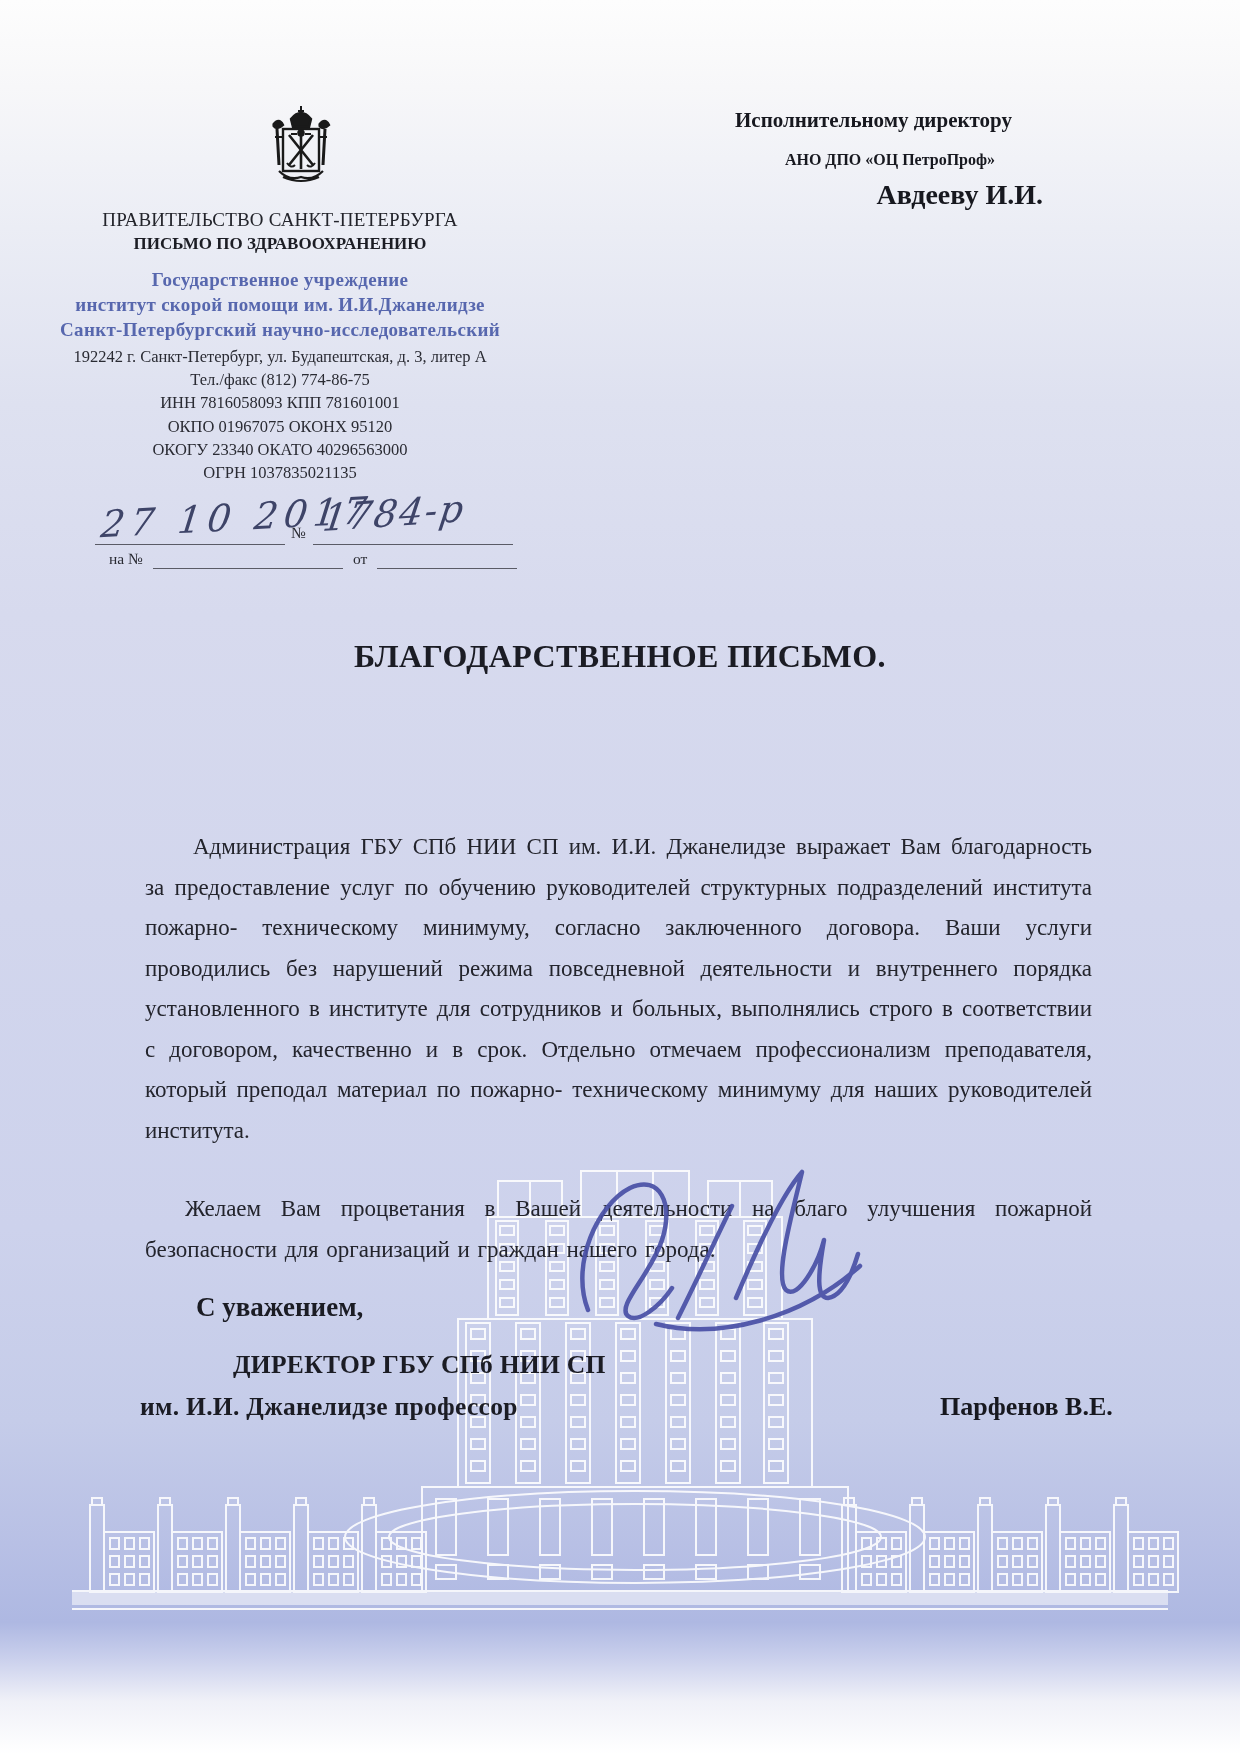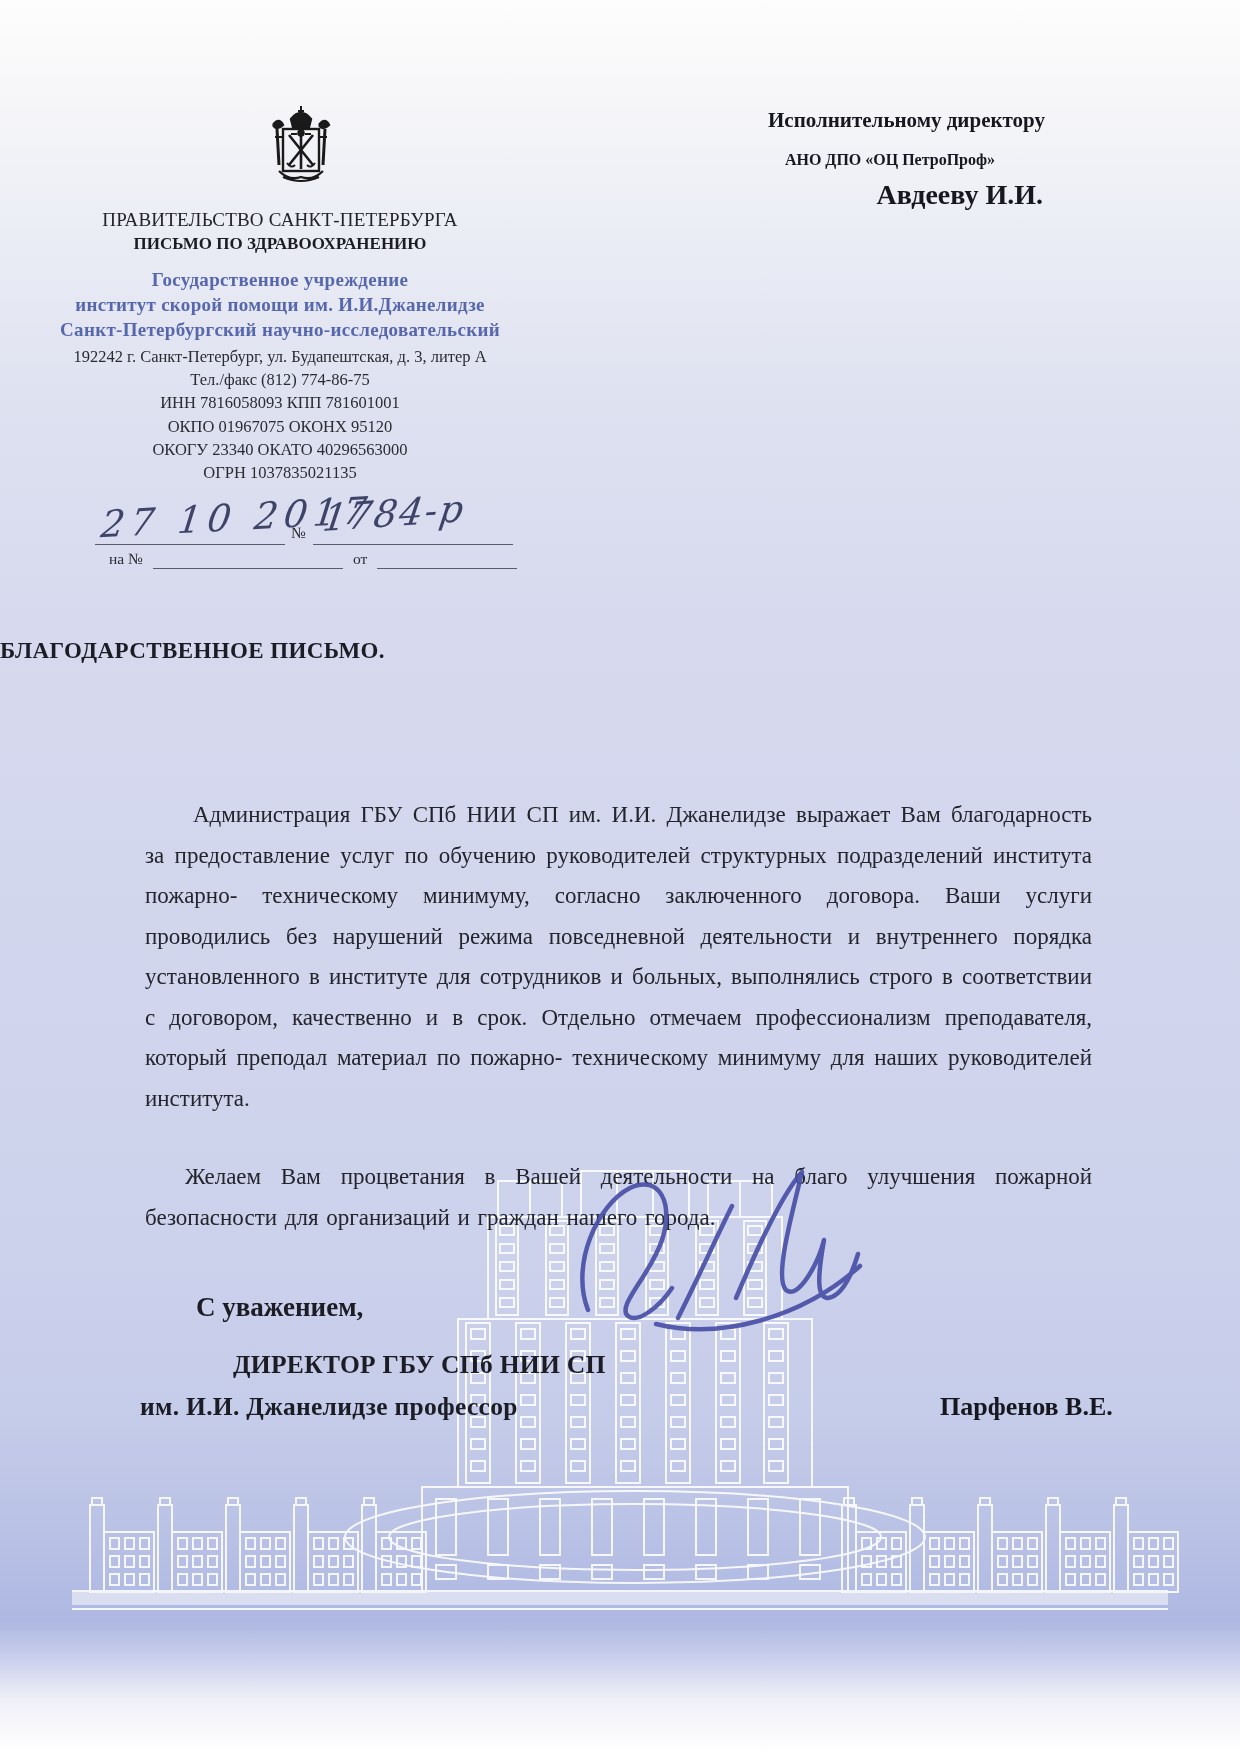--- a/index.html
+++ b/index.html
@@ -47,30 +47,30 @@
   .ref-line { position: absolute; border-bottom: 1.5px solid #5a5b66; }
   .rl-date { left: 0px;  top: 46px; width: 190px; }
   .rl-num  { left: 218px; top: 46px; width: 200px; }
   .na-label { position: absolute; left: 14px; top: 52px; color: #2a2b33; }
   .rl-na   { left: 58px; top: 70px; width: 190px; }
   .ot-label { position: absolute; left: 258px; top: 52px; color: #2a2b33; }
   .rl-ot   { left: 282px; top: 70px; width: 140px; }
 
   
   .recipient { left: 735px; top: 108px; width: 310px; }
-  .rec-1 { font-size: 21px; font-weight: bold; text-align: right; color: #17181f; }
+  .rec-1 { font-size: 21px; font-weight: bold; text-align: left; color: #17181f; }
   .rec-2 { font-size: 16px; font-weight: bold; text-align: center; margin-top: 18px; color: #17181f; }
   .rec-3 { font-size: 28px; font-weight: bold; text-align: right; margin-top: 10px; padding-right: 2px; color: #17181f; }
 
   
-  .title { left: 0; top: 638px; width: 1240px; text-align: left; font-size: 23px; font-weight: bold; letter-spacing: 0.4px; color: #1b1c24; }
+  .title { left: 0; top: 638px; width: 1240px; text-align: center; font-size: 32px; font-weight: bold; letter-spacing: 0.4px; color: #1b1c24; }
 
   
   .body-text { left: 145px; top: 795px; width: 947px; font-size: 23px; line-height: 40.5px; text-align: justify; color: #23242c; word-spacing: 2px; }
-  .body-text p.p1 { text-indent: 48px; }
+  .body-text p.p1 { text-indent: 48px; margin-top: 32px; }
   .body-text p.p2 { text-indent: 40px; margin-top: 38px; }
 
   
   .bldg { left: 60px; top: 1165px; width: 1120px; height: 452px; }
 
   
   .salutation { left: 196px; top: 1292px; font-size: 27px; font-weight: bold; color: #1b1c24; }
   .pos-1 { left: 233px; top: 1350px; font-size: 25.5px; font-weight: bold; letter-spacing: 0.3px; color: #1b1c24; }
   .pos-2 { left: 140px; top: 1392px; font-size: 25.5px; font-weight: bold; letter-spacing: 0.3px; color: #1b1c24; }
   .signer { left: 940px; top: 1392px; font-size: 26px; font-weight: bold; color: #17181f; }

